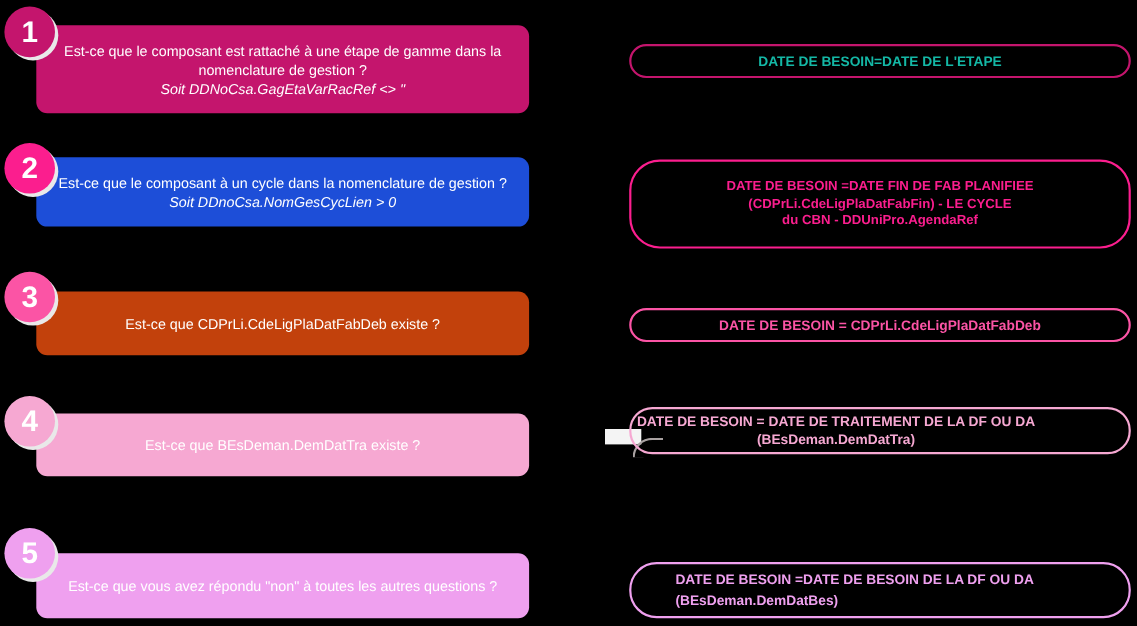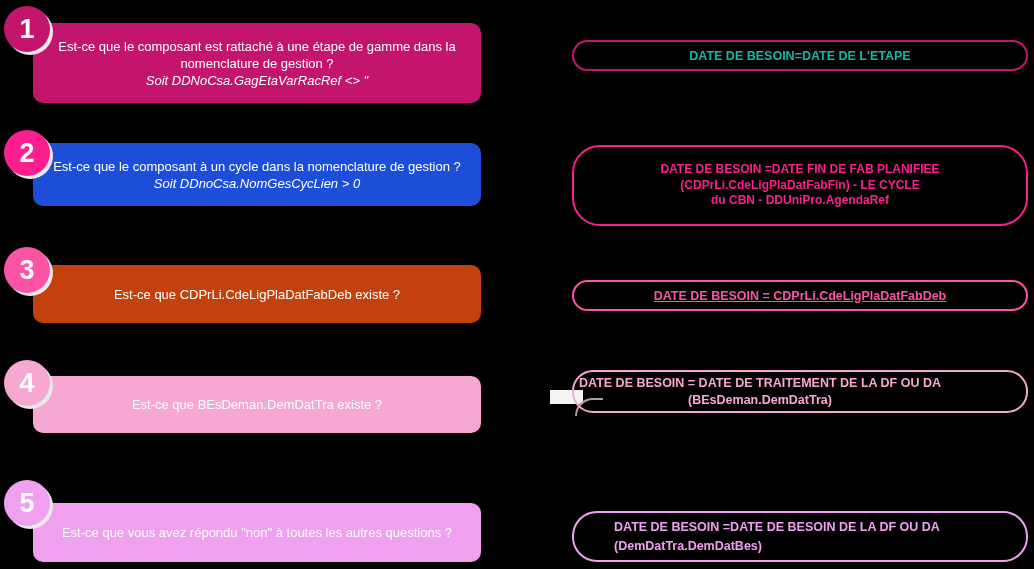--- a/index.html
+++ b/index.html
@@ -59,21 +59,21 @@
     align-items: center;
     justify-content: center;
     text-align: center;
     font-weight: bold;
     font-size: 12.5px;
     box-sizing: border-box;
     z-index: 3;
   }
   #pill-1 { top: 40px;  height: 31px; border-radius: 16px; }
   #pill-2 { top: 145px; height: 81px; border-radius: 28px; line-height: 15.5px; font-size: 12px; }
-  #pill-3 { top: 280px; height: 31px; border-radius: 16px; text-decoration: underline; }
+  #pill-3 { top: 280px; height: 31px; border-radius: 16px; }
   #pill-4 { top: 370px; height: 43px; border-radius: 21px; line-height: 17px; padding-right: 80px; }
   #pill-5 { top: 511px; height: 51px; border-radius: 25px; line-height: 19px; align-items: flex-start; text-align: left; padding-left: 40px; }
 
   #circle-1 { top: 6px; }
   #circle-2 { top: 130px; }
   #circle-3 { top: 247px; }
   #circle-4 { top: 360px; }
   #circle-5 { top: 480px; }
 
   #qbox-1 { top: 23px;  height: 80px; }
@@ -158,16 +158,16 @@
   </div>
 
   <div class="num-circle" id="circle-5" style="background-color: rgb(239, 160, 239);">
     <span>5</span>
   </div>
   <div class="q-box" id="qbox-5" style="background-color: rgb(239, 160, 239);">
     <div>Est-ce que vous avez répondu "non" à toutes les autres questions ?</div>
   </div>
   <div class="a-pill" id="pill-5" style="border-color: rgb(239, 160, 239); color: rgb(239, 160, 239);">
     <div>DATE DE BESOIN =DATE DE BESOIN DE LA DF OU DA</div>
-    <div>(DemDatTra.DemDatBes)</div>
+    <div>(BEsDeman.DemDatBes)</div>
   </div>
 
 </div>
 
 </body></html>

